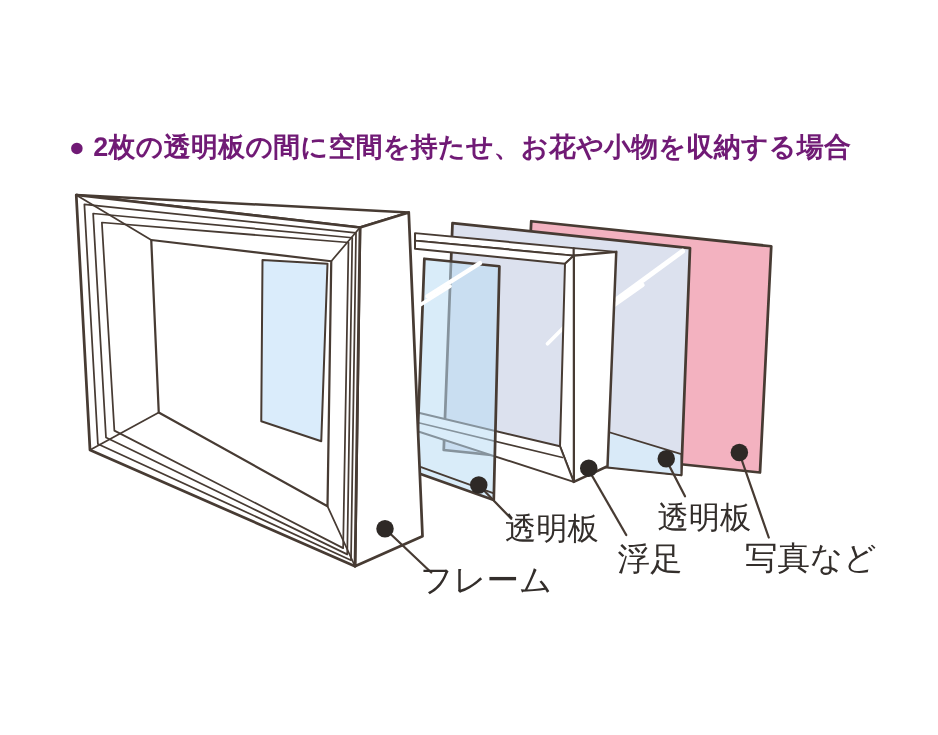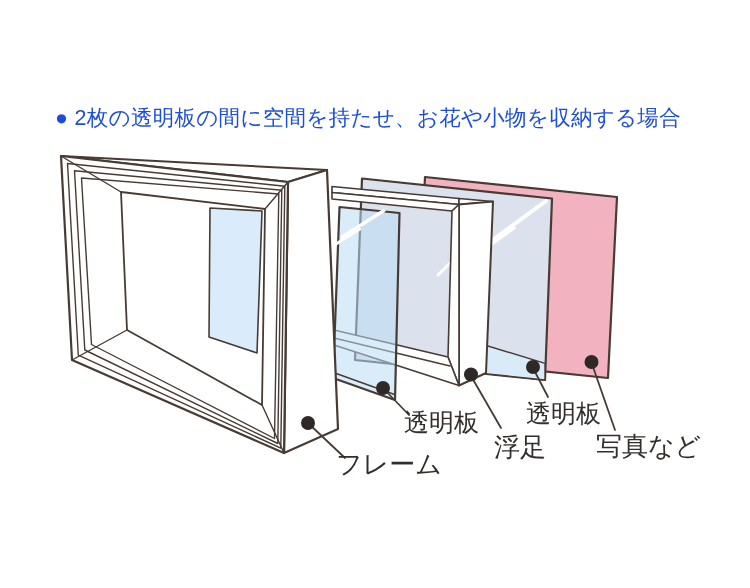--- a/index.html
+++ b/index.html
@@ -10,23 +10,23 @@
     background: #ffffff;
     overflow: hidden;
     font-family: "Liberation Sans", sans-serif;
   }
   .title {
     position: absolute;
     left: 55px;
     top: 103px;
     width: 640px;
     font-size: 21.5px;
-    font-weight: 400;
+    font-weight: 700;
     letter-spacing: 0.3px;
-    color: #1d4ed8;
+    color: #701a75;
     white-space: nowrap;
   }
   svg.diagram {
     position: absolute;
     left: 0;
     top: 0;
   }
   .lbl {
     font-family: "Liberation Sans", sans-serif;
     font-size: 25px;

